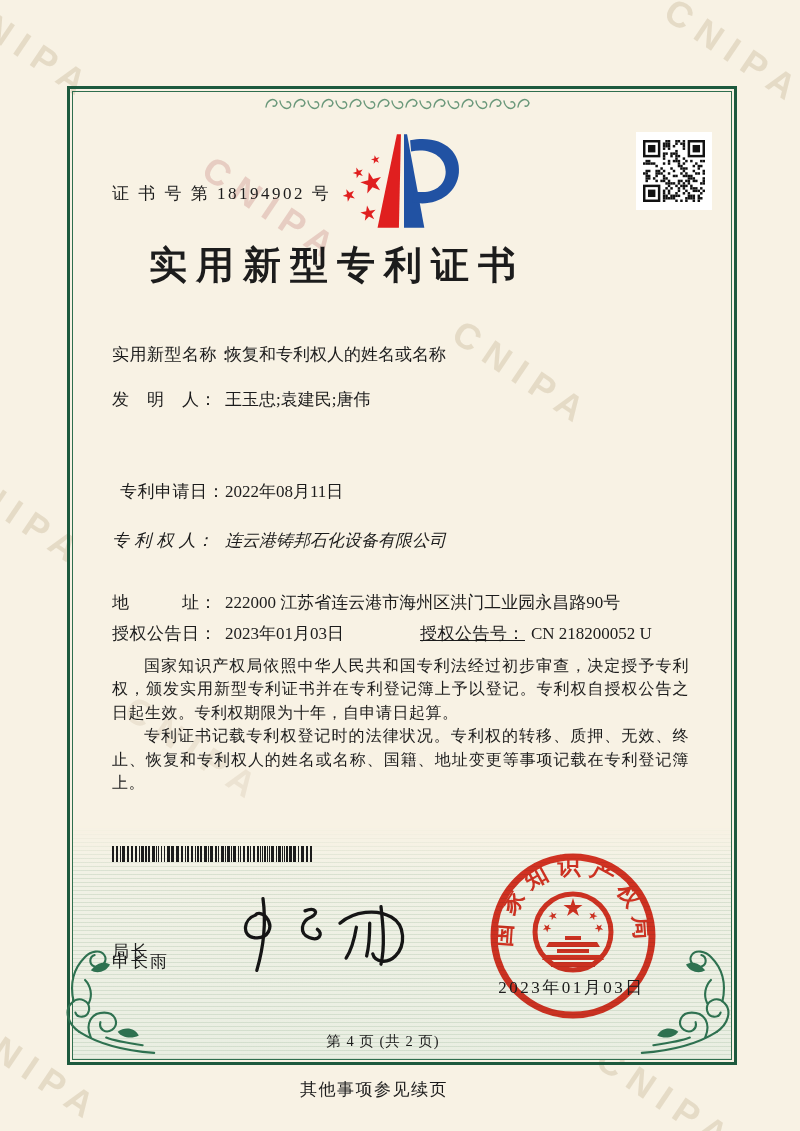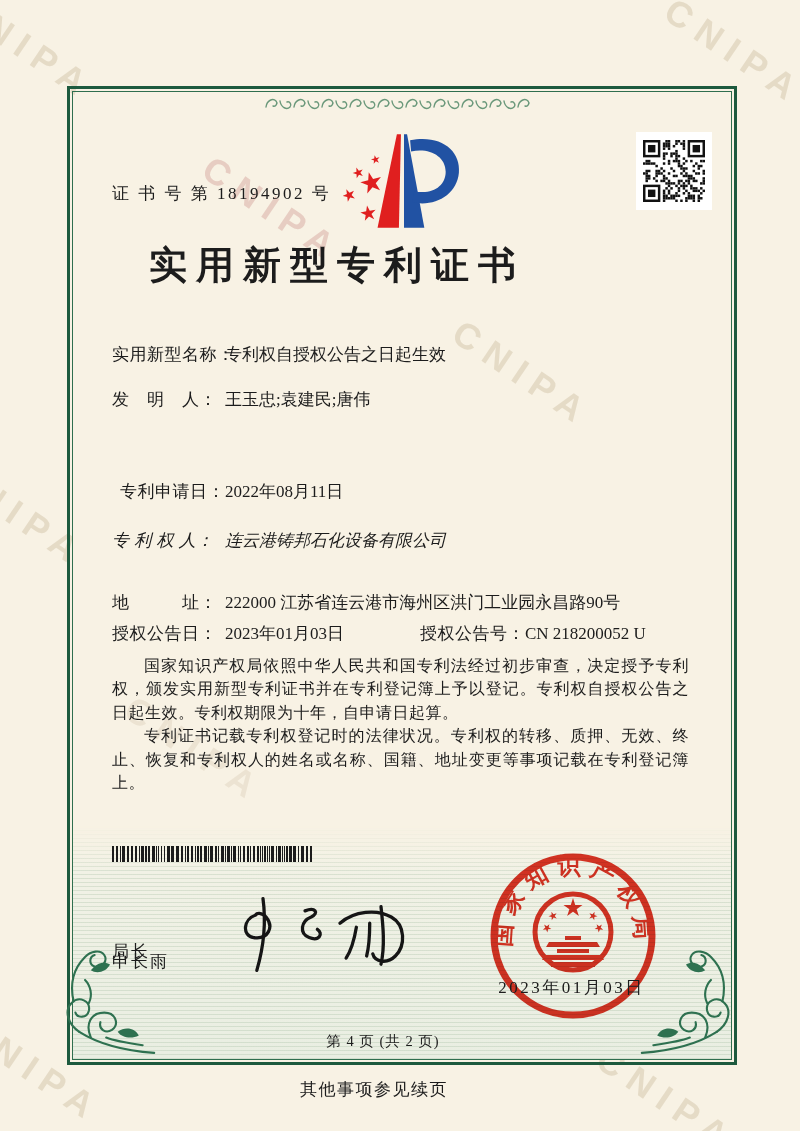--- a/index.html
+++ b/index.html
@@ -343,36 +343,36 @@
         <rect x="49.6" y="4.96" width="7.4399999999999995" height="7.4399999999999995" fill="#111"></rect>
         <rect x="0" y="44.64" width="17.36" height="17.36" fill="#111"></rect>
         <rect x="2.48" y="47.12" width="12.4" height="12.4" fill="#fff"></rect>
         <rect x="4.96" y="49.6" width="7.4399999999999995" height="7.4399999999999995" fill="#111"></rect>
       </svg>
   </div>
 
   <div class="title">实用新型专利证书</div>
 
   <div class="field" style="top:343px;">
-    <span class="flabel">实用新型名称：</span><span>专利权自授权公告之日起生效</span>
+    <span class="flabel">实用新型名称：</span><span>恢复和专利权人的姓名或名称</span>
   </div>
   <div class="field" style="top:388px;">
     <span class="flabel">发　明　人：</span><span>王玉忠;袁建民;唐伟</span>
   </div>
   <div class="field" style="top:480px;text-align:right;">
     <span class="flabel">专利申请日：</span><span>2022年08月11日</span>
   </div>
   <div class="field" style="top:529px;font-style:italic;">
     <span class="flabel">专 利 权 人：</span><span>连云港铸邦石化设备有限公司</span>
   </div>
   <div class="field" style="top:591px;">
     <span class="flabel">地　　　址：</span><span>222000 江苏省连云港市海州区洪门工业园永昌路90号</span>
   </div>
   <div class="field" style="top:622px;">
-    <span class="flabel">授权公告日：</span><span class="fval-date">2023年01月03日</span><span class="flabel" style="width:auto;margin-right:0;">授权公告号：</span><span>CN 218200052 U</span>
+    <span class="flabel">授权公告日：</span><span class="fval-date">2023年01月03日</span><span class="flabel" style="width:auto;margin-right:6px;text-decoration:underline;">授权公告号：</span><span>CN 218200052 U</span>
   </div>
 
   <div class="paras">
     <p>国家知识产权局依照中华人民共和国专利法经过初步审查，决定授予专利权，颁发实用新型专利证书并在专利登记簿上予以登记。专利权自授权公告之日起生效。专利权期限为十年，自申请日起算。</p>
     <p>专利证书记载专利权登记时的法律状况。专利权的转移、质押、无效、终止、恢复和专利权人的姓名或名称、国籍、地址变更等事项记载在专利登记簿上。</p>
   </div>
 
   <svg id="barcode-svg" class="barcode" width="205" height="16" viewBox="0 0 205 16">
       <rect x="0" y="0" width="2" height="16" fill="#1b1b1b"></rect>
       <rect x="4" y="0" width="2" height="16" fill="#1b1b1b"></rect>

